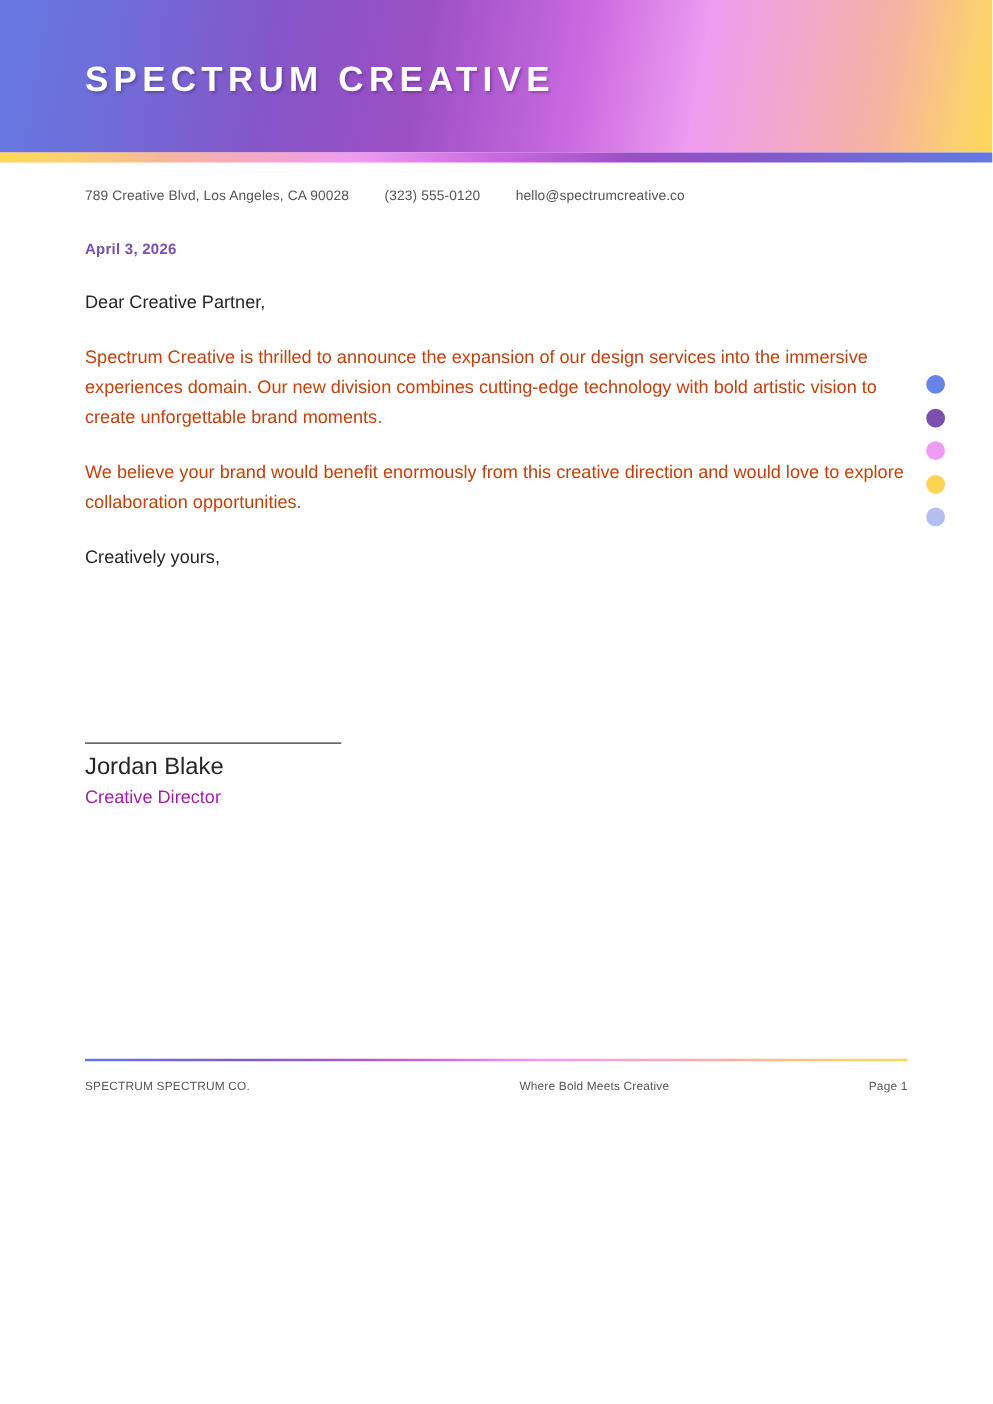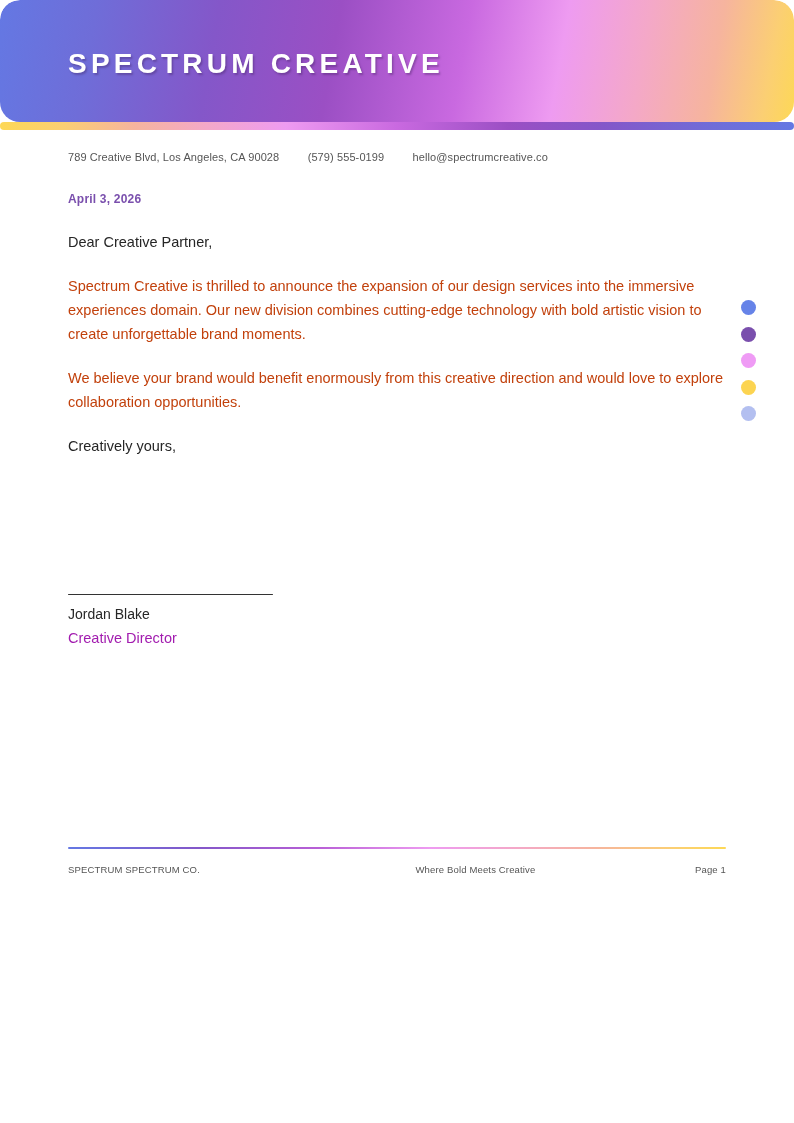--- a/index.html
+++ b/index.html
@@ -1,16 +1,16 @@
 <!DOCTYPE html>
 <html><head>
 <meta charset="utf-8">
 <title>Spectrum Creative Letterhead</title>
 <style>
-  * { box-sizing: border-box; border-radius: 20px; }
+  * { box-sizing: border-box; }
   html, body {
     margin: 0;
     padding: 0;
     background: #ffffff;
   }
   body {
     width: 794px;
     height: 1123px;
     position: relative;
     font-family: "Liberation Sans", sans-serif;
@@ -134,21 +134,21 @@
     top: 464px;
     width: 300px;
   }
   .signature-rule {
     width: 205px;
     height: 0;
     border-top: 1px solid #333333;
     margin: 0 0 7px 0;
   }
   .signer-name {
-    font-size: 14px;
+    font-size: 19px;
     line-height: 24px;
     color: #262626;
   }
   .signer-title {
     font-size: 14.5px;
     line-height: 24px;
     color: #a21caf;
   }
 
   
@@ -205,21 +205,21 @@
   <div class="header-title">SPECTRUM CREATIVE</div>
 </div>
 
 <div class="accent-strip"></div>
 
 <div class="page-body">
 
   <div class="contact-line">
     <span>789 Creative Blvd, Los Angeles, CA 90028</span>
     <span class="contact-sep"></span>
-    <span>(579) 555-0199</span>
+    <span>(323) 555-0120</span>
     <span class="contact-sep"></span>
     <span>hello@spectrumcreative.co</span>
   </div>
 
   <div class="letter-date" style="color: rgb(122, 79, 173);">April 3, 2026</div>
 
   <div class="letter-content">
     <p class="salutation">Dear Creative Partner,</p>
     <p class="body-par">Spectrum Creative is thrilled to announce the expansion of our design services into the immersive experiences domain. Our new division combines cutting-edge technology with bold artistic vision to create unforgettable brand moments.</p>
     <p class="body-par">We believe your brand would benefit enormously from this creative direction and would love to explore collaboration opportunities.</p>

